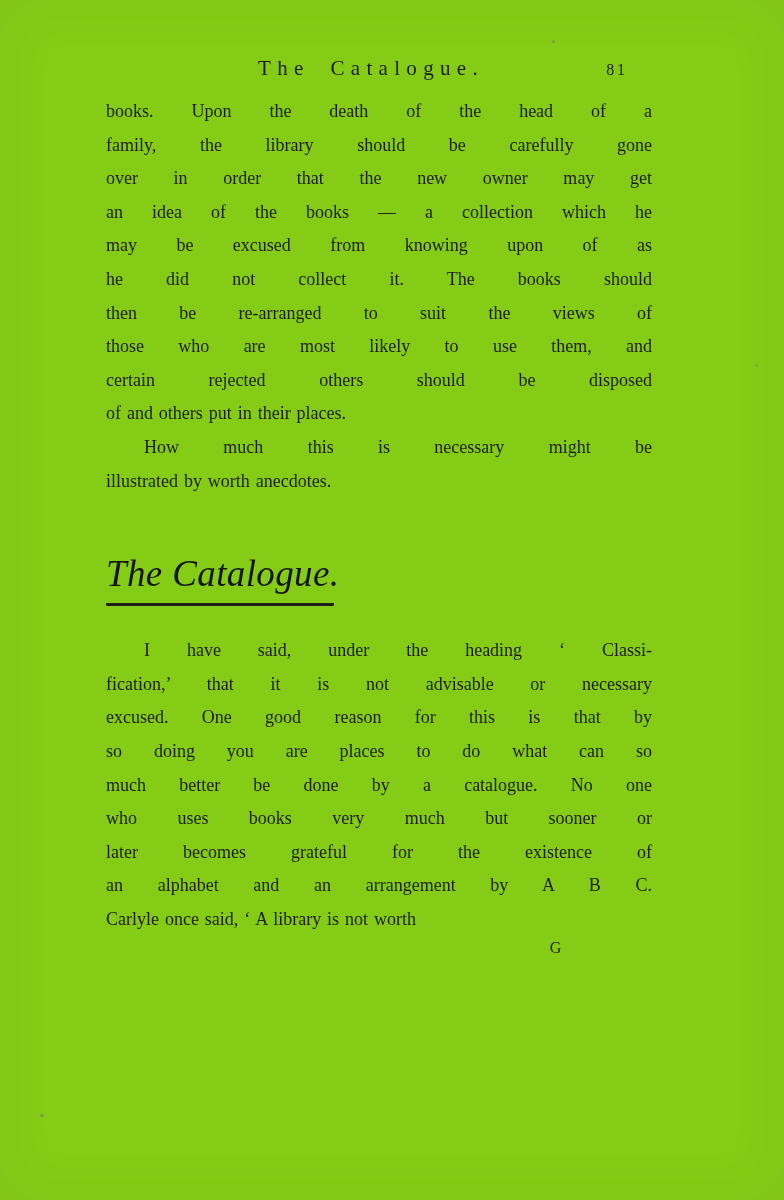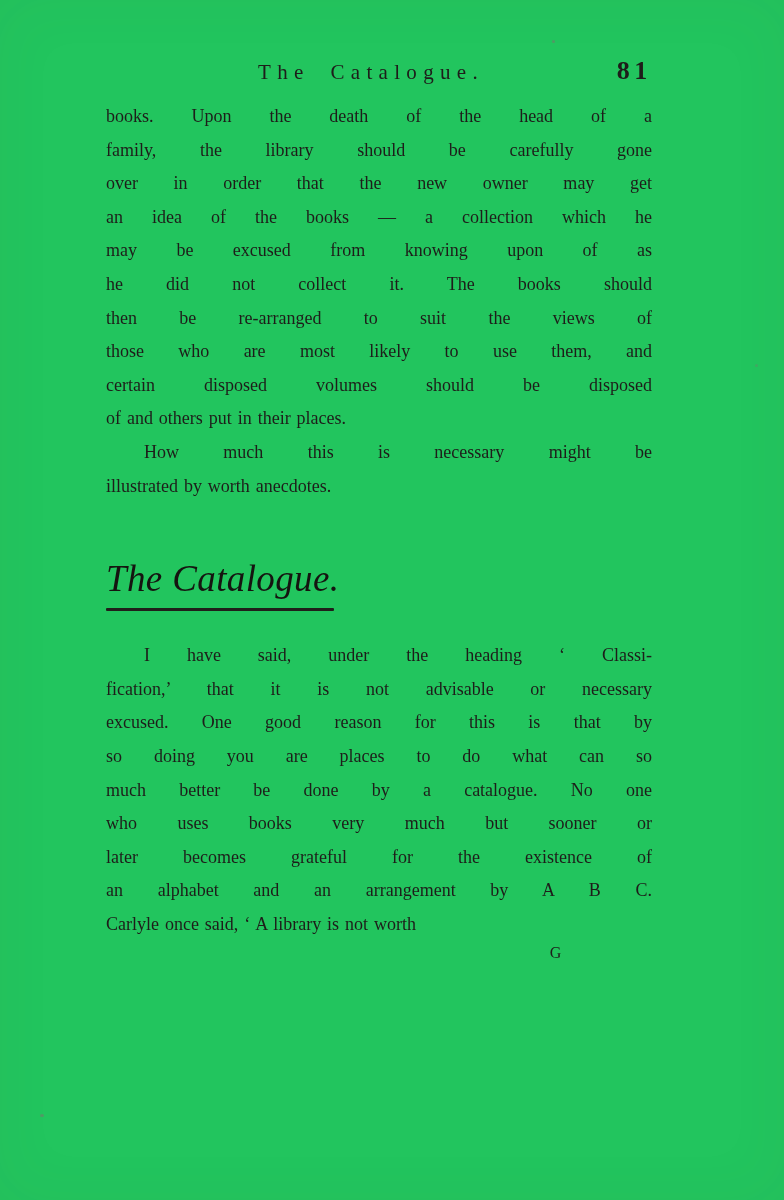--- a/index.html
+++ b/index.html
@@ -4,21 +4,21 @@
 <style>
   html, body {
     margin: 0;
     padding: 0;
     background: #d8d6d0;
   }
   .page {
     position: relative;
     width: 784px;
     height: 1200px;
-    background: #22c55e;
+    background: #84cc16;
     font-family: "Liberation Serif", "DejaVu Serif", serif;
     color: #1e1d1a;
     overflow: hidden;
     box-shadow: inset 0 0 60px rgba(90,85,70,0.06);
   }
   .text-block {
     position: absolute;
     left: 106px;
     top: 56px;
     width: 546px;
@@ -30,23 +30,22 @@
     font-size: 21px;
     margin-bottom: 14px;
   }
   .running-title {
     letter-spacing: 0.30em;
     word-spacing: 0.45em;
     margin-left: 152px;
   }
   .page-number {
     letter-spacing: 0.18em;
-    margin-right: 0;
-    font-size: 26px;
-    font-weight: bold;
+    margin-right: 24px;
+    font-size: 16px;
   }
   .para {
     font-size: 18px;
     line-height: 33.6px;
   }
   .line {
     text-align: justify;
     text-align-last: justify;
     text-justify: inter-word;
     word-spacing: 0.08em;
@@ -105,21 +104,21 @@
 
     <div class="para">
         <div class="line">books.  Upon the death of the head of a</div>
         <div class="line">family, the library should be carefully gone</div>
         <div class="line">over in order that the new owner may get</div>
         <div class="line">an idea of the books — a collection which he</div>
         <div class="line">may be excused from knowing upon of as</div>
         <div class="line">he did not collect it.  The books should</div>
         <div class="line">then be re-arranged to suit the views of</div>
         <div class="line">those who are most likely to use them, and</div>
-        <div class="line">certain disposed volumes should be disposed</div>
+        <div class="line">certain rejected others should be disposed</div>
         <div class="line line-last">of and others put in their places.</div>
       </div>
 
     <div class="para">
         <div class="line" style="text-indent: 38px;">How much this is necessary might be</div>
         <div class="line line-last">illustrated by worth anecdotes.</div>
       </div>
 
     <div class="section-heading">The Catalogue.</div>
 

